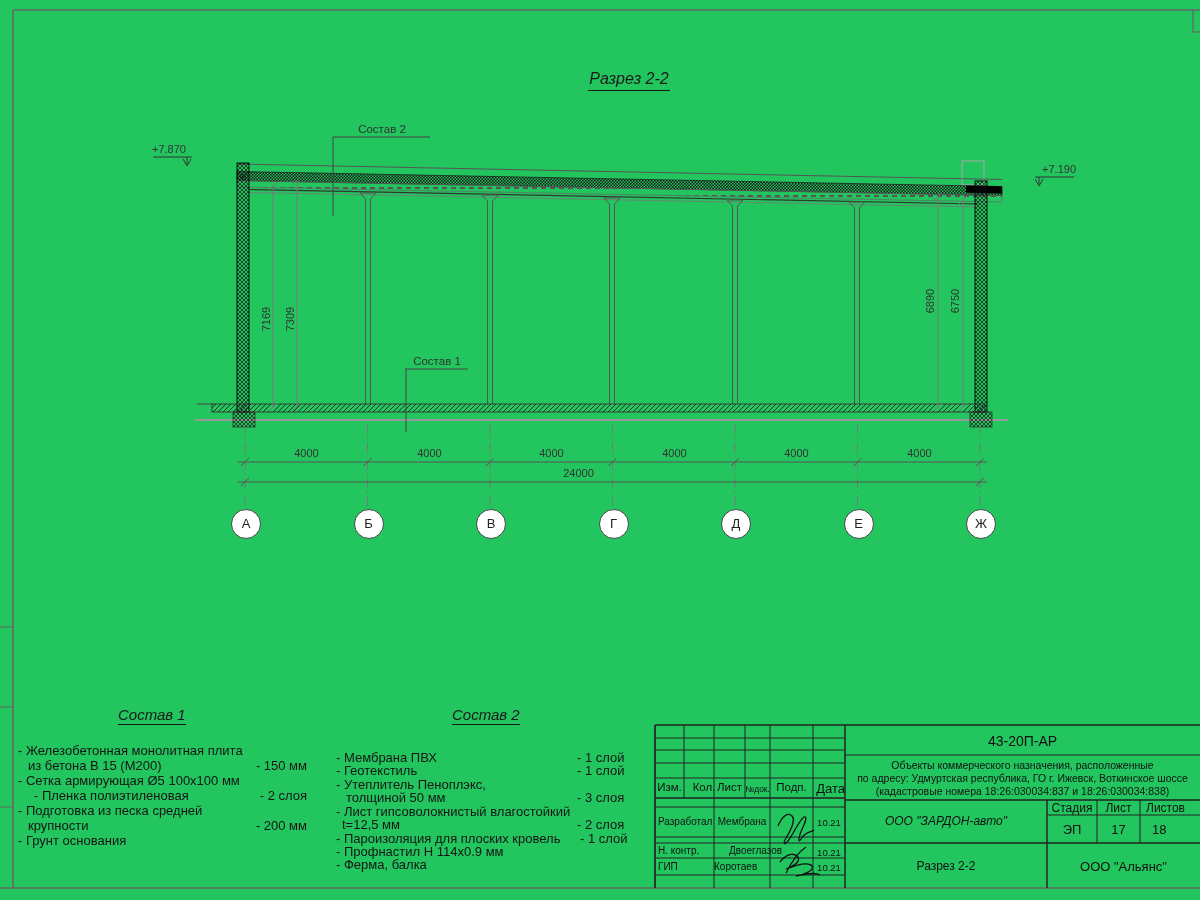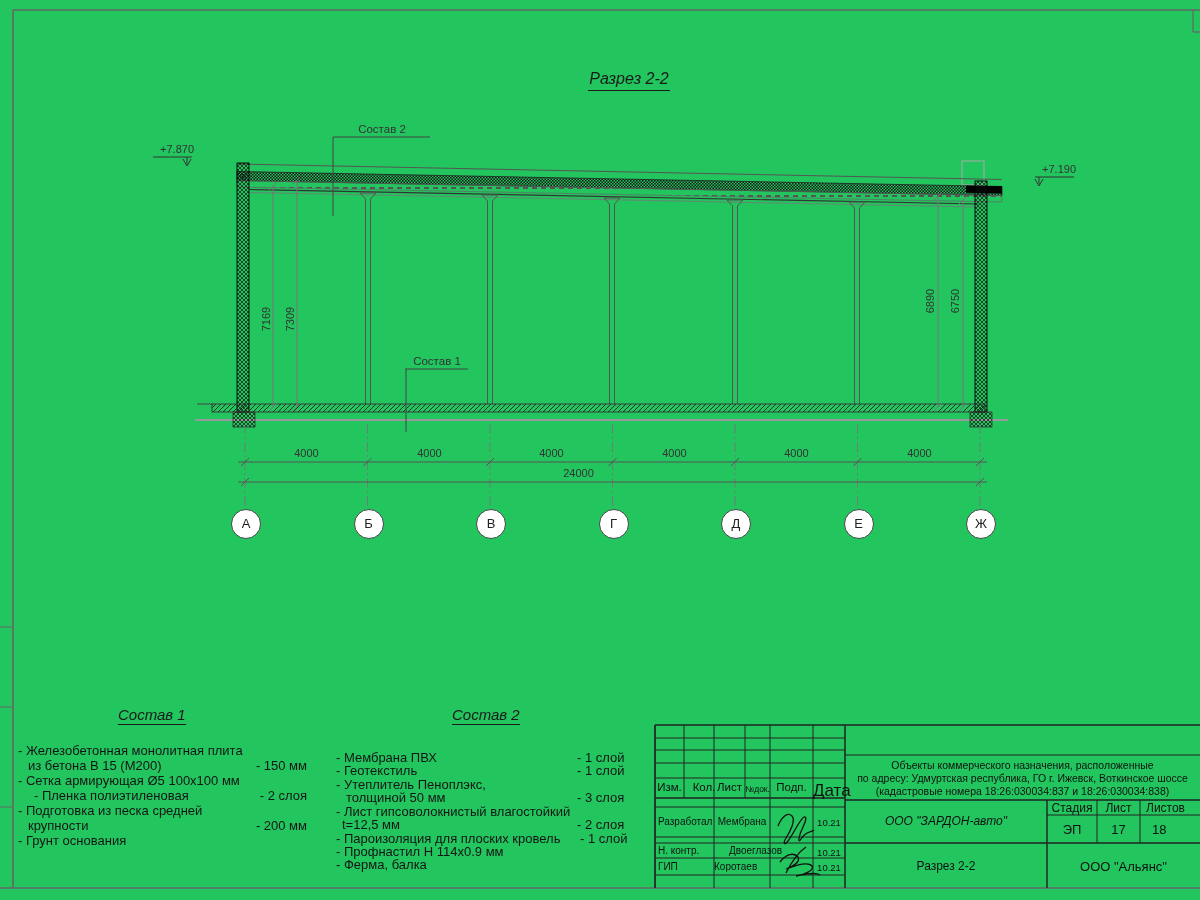--- a/index.html
+++ b/index.html
@@ -190,21 +190,21 @@
     </g>
 
     <g stroke="#111" stroke-width="1.3" fill="none">
       <path d="M778,826 c4,-10 10,-14 14,-10 c4,4 -2,16 -6,22 c-3,5 -2,8 2,3 c6,-8 12,-22 16,-24 c3,-1 2,4 -1,10 c-4,8 -6,18 -2,12 c5,-8 9,-6 13,-9"></path>
       <path d="M780,862 c6,-8 14,-10 18,-5 c3,5 -6,10 -12,12 c10,-4 22,-8 26,-3 c3,4 -8,9 -16,10 c10,-2 20,-4 24,-1 M786,873 c8,-16 14,-22 20,-26"></path>
     </g>
   </svg>
 
   <div class="t it ul" style="left:588px;top:70px;width:82px;font-size:16px;text-align:center;">Разрез 2-2</div>
 
-  <div class="t dim" style="left:152px;top:143px;width:42px;text-align:right;">+7.870</div>
+  <div class="t dim" style="left:152px;top:143px;width:42px;text-align:left;">+7.870</div>
   <div class="t dim" style="left:1034px;top:163px;width:42px;text-align:right;">+7.190</div>
 
   <div class="t dim" style="left:336px;top:123px;width:92px;text-align:center;font-size:11.5px;">Состав 2</div>
   <div class="t dim" style="left:406px;top:355px;width:62px;text-align:center;font-size:11.5px;">Состав 1</div>
 
   <span class="vdim" style="left:244px;top:313px;">7169</span>
   <span class="vdim" style="left:268px;top:313px;">7309</span>
   <span class="vdim" style="left:908px;top:295px;">6890</span>
   <span class="vdim" style="left:933px;top:295px;">6750</span>
 
@@ -245,30 +245,31 @@
   <div class="t lg" style="left:346px;top:790px;">толщиной 50 мм</div>
   <div class="t lg" style="left:577px;top:790px;">- 3 слоя</div>
   <div class="t lg" style="left:336px;top:804px;">- Лист гипсоволокнистый влагостойкий</div>
   <div class="t lg" style="left:342px;top:817px;">t=12,5 мм</div>
   <div class="t lg" style="left:577px;top:817px;">- 2 слоя</div>
   <div class="t lg" style="left:336px;top:831px;">- Пароизоляция для плоских кровель</div>
   <div class="t lg" style="left:580px;top:831px;">- 1 слой</div>
   <div class="t lg" style="left:336px;top:844px;">- Профнастил Н 114х0.9 мм</div>
   <div class="t lg" style="left:336px;top:857px;">- Ферма, балка</div>
 
+  <div class="t tb c" style="left:845px;top:733px;width:355px;font-size:14px;">43-20П-АР</div>
   <div class="t tb c" style="left:845px;top:759px;width:355px;font-size:10.5px;">Объекты коммерческого назначения, расположенные</div>
   <div class="t tb c" style="left:845px;top:772px;width:355px;font-size:10.5px;">по адресу: Удмуртская республика, ГО г. Ижевск, Воткинское шоссе</div>
   <div class="t tb c" style="left:845px;top:785px;width:355px;font-size:10.5px;">(кадастровые номера 18:26:030034:837 и 18:26:030034:838)</div>
 
   <div class="t tb c" style="left:655px;top:781px;width:29px;font-size:11.5px;">Изм.</div>
   <div class="t tb c" style="left:684px;top:781px;width:40px;font-size:11.5px;">Кол.</div>
   <div class="t tb c" style="left:714px;top:781px;width:31px;font-size:11.5px;">Лист</div>
   <div class="t tb c" style="left:745px;top:784px;width:25px;font-size:8.5px;">№док.</div>
   <div class="t tb c" style="left:770px;top:781px;width:43px;font-size:11.5px;">Подп.</div>
-  <div class="t tb c" style="left:813px;top:781px;width:32px;font-size:17px;">Дата</div>
+  <div class="t tb c" style="left:813px;top:781px;width:32px;font-size:13px;text-align:right;">Дата</div>
 
   <div class="t tb" style="left:658px;top:816px;font-size:10px;">Разработал</div>
   <div class="t tb c" style="left:714px;top:816px;width:56px;font-size:10px;">Мембрана</div>
   <div class="t tb c" style="left:813px;top:817px;width:32px;font-size:9.5px;">10.21</div>
 
   <div class="t tb" style="left:658px;top:845px;font-size:10px;">Н. контр.</div>
   <div class="t tb c" style="left:714px;top:845px;width:44px;font-size:10px;padding-left:15px;">Двоеглазов</div>
   <div class="t tb c" style="left:813px;top:847px;width:32px;font-size:9.5px;">10.21</div>
 
   <div class="t tb" style="left:658px;top:861px;font-size:10px;">ГИП</div>

